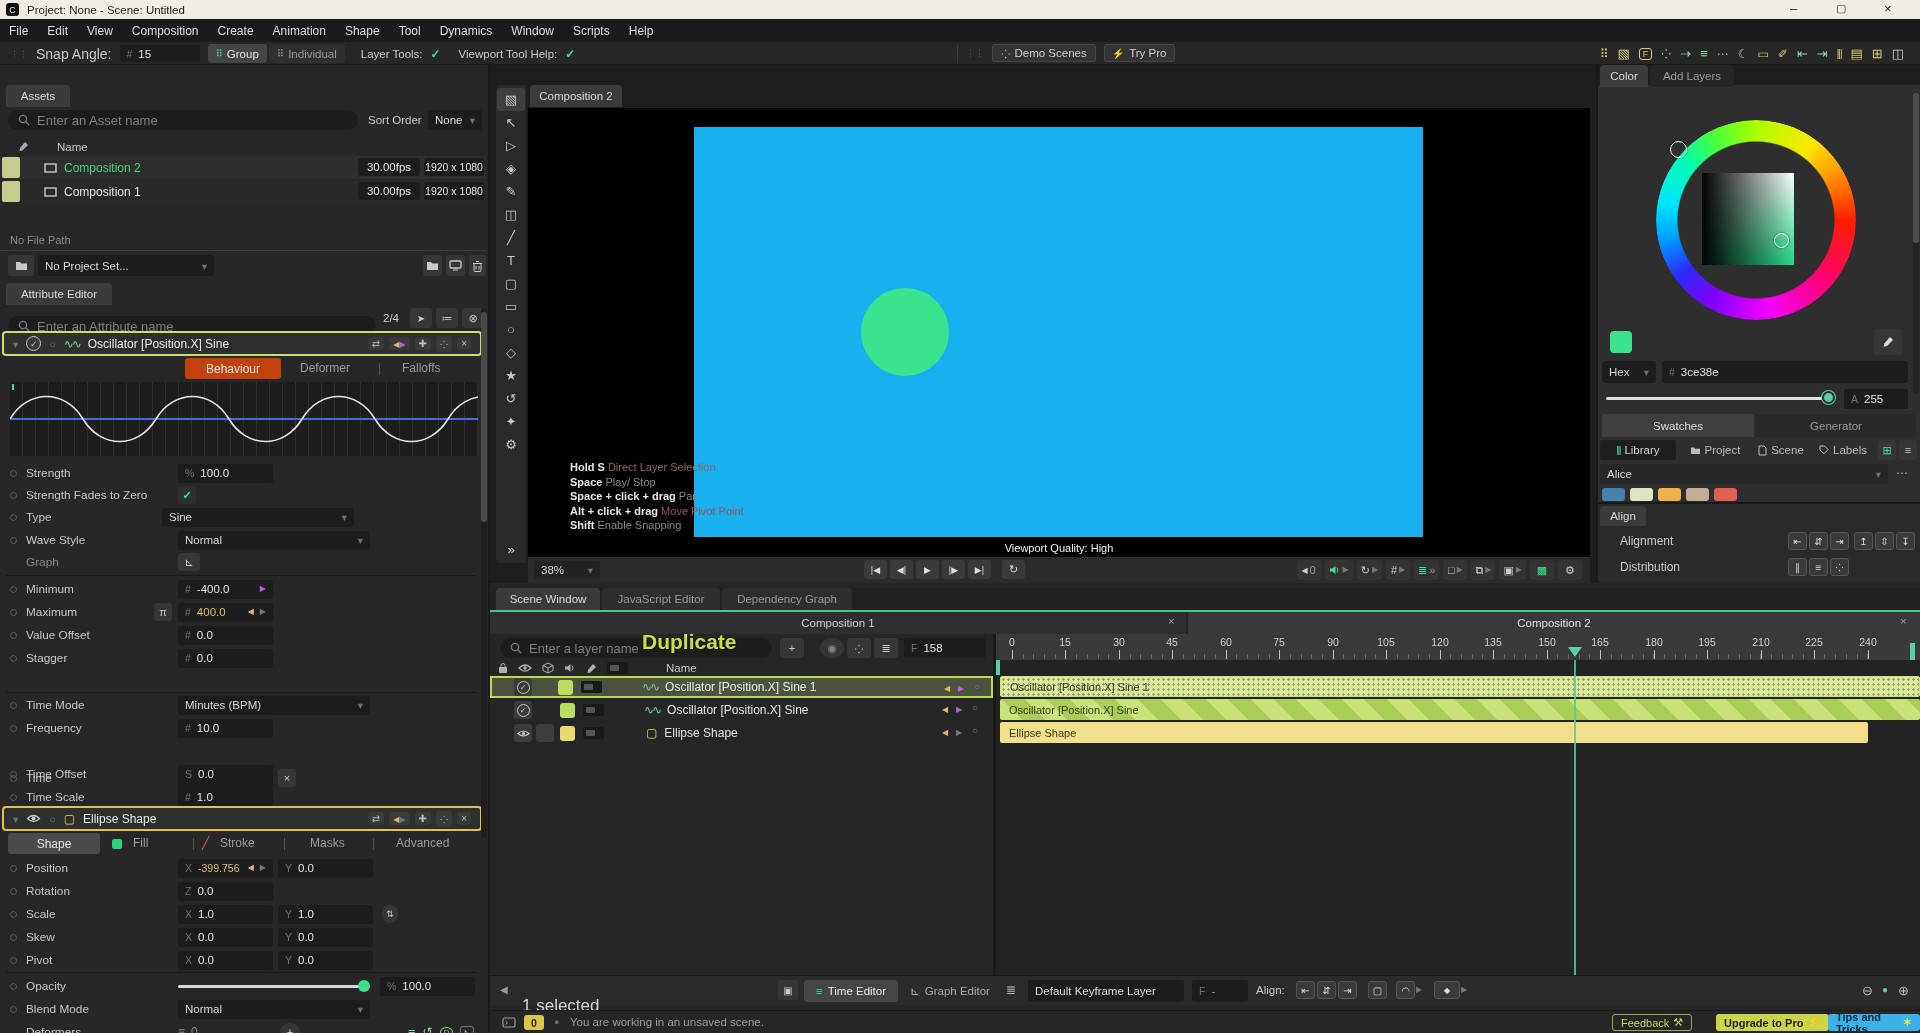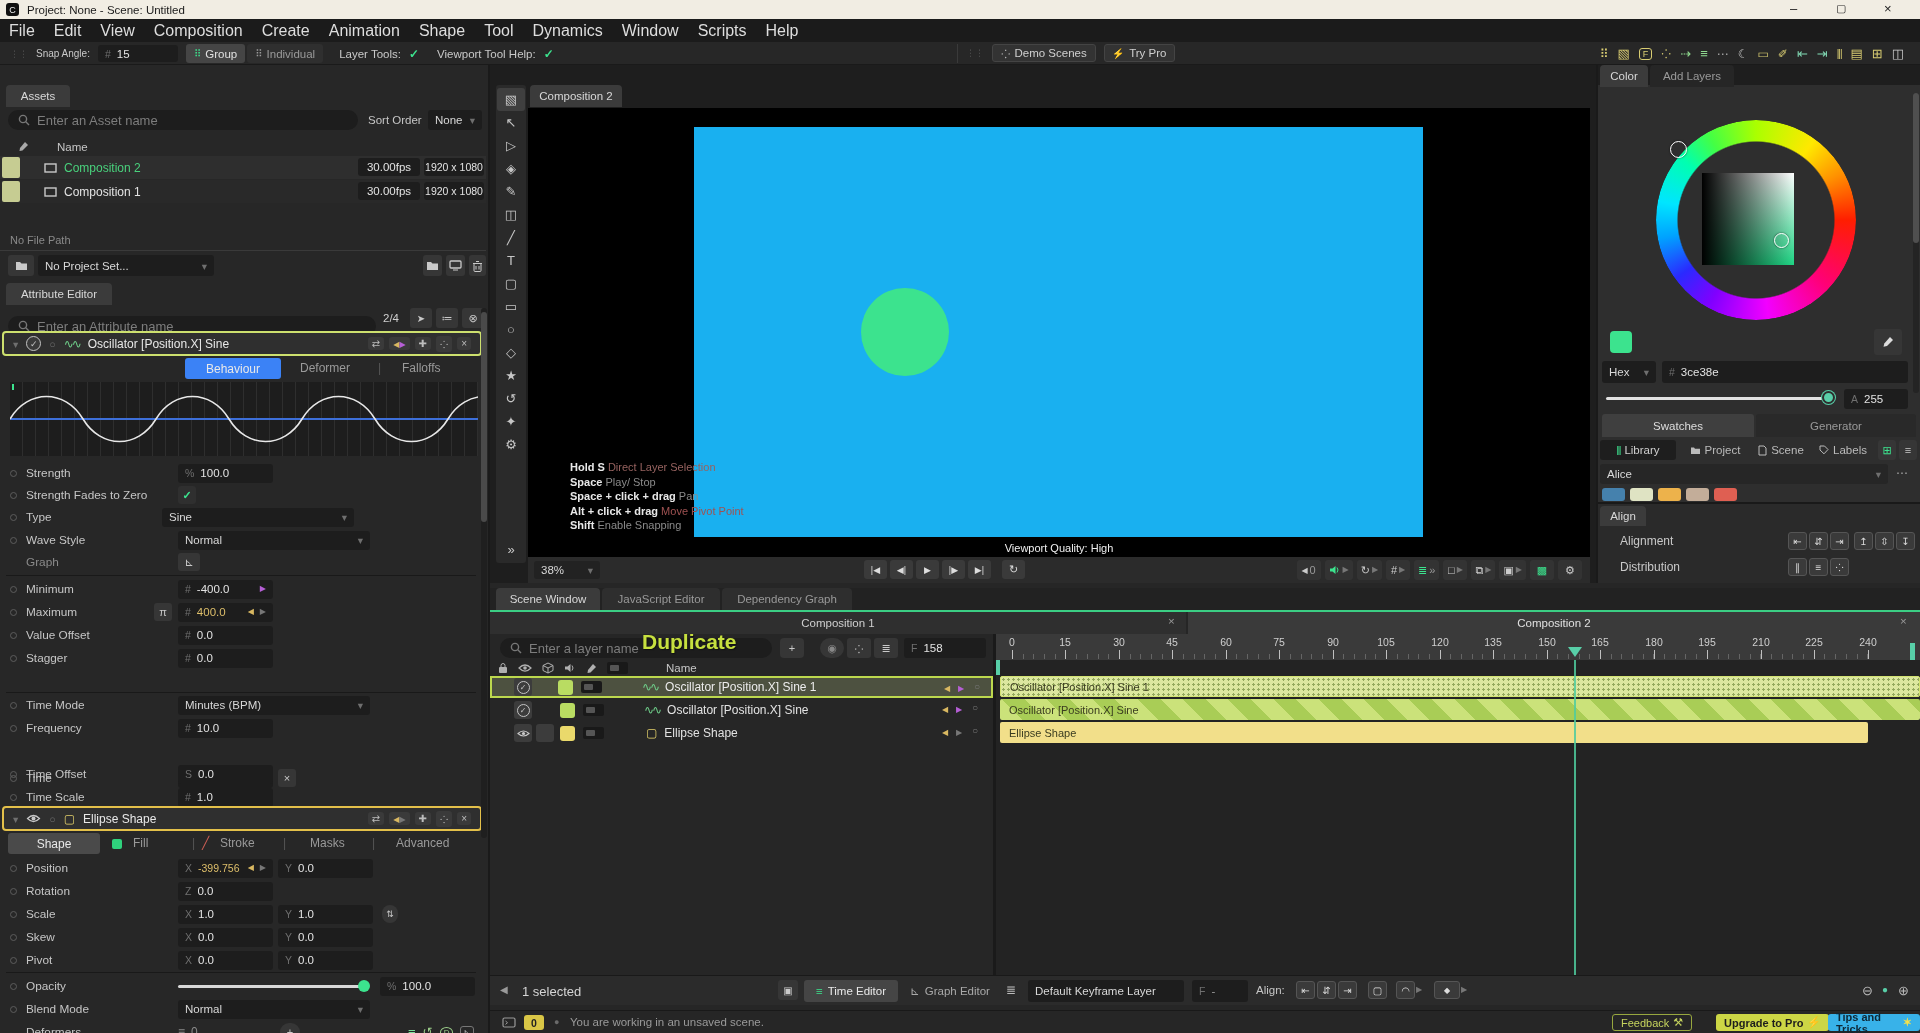--- a/index.html
+++ b/index.html
@@ -52,21 +52,21 @@
   .wheel{width:200px;height:200px;border-radius:50%;
       background:conic-gradient(from 0deg,#aaff00,#ffe800 10%,#ff9100 17%,#ff1e00 25%,#ff0077 37%,
       #f200ff 48%,#8000ff 58%,#2a2aff 65%,#00a2ff 72%,#00e5ff 78%,#00ffb0 86%,#44ff44 92%,#aaff00);
       -webkit-mask:radial-gradient(circle,transparent 55%,#000 56%);
       mask:radial-gradient(circle,transparent 55%,#000 56%)}
   .svsq{width:92px;height:92px;background:linear-gradient(to right,#000,rgba(0,0,0,0)),
         linear-gradient(to bottom,#fff,#1fd584)}
   .selr{border:1.6px solid #fff;border-radius:50%;position:absolute;box-shadow:0 0 2px rgba(0,0,0,.7)}
   .abtn{background:#3a3a3a;border:1px solid #555;border-radius:3px;width:19px;height:18px;display:flex;
         align-items:center;justify-content:center;font-size:10px;color:#ddd}
-  .menu-item{color:#dedede;font-size:16px;white-space:nowrap}
+  .menu-item{color:#dedede;font-size:12px;white-space:nowrap}
   .seg{height:19px;display:flex;align-items:center;gap:4px;padding:0 8px;border-radius:3px;font-size:11.5px}
   svg{display:block;flex:none}
 </style>
 </head>
 <body>
 
 <div class="r flex" style="left:0;top:0;width:1920px;height:19px;background:#f1ede3;color:#1a1a1a;padding-left:6px;gap:8px">
   <span style="width:13px;height:13px;background:#111;border-radius:3px;color:#eee;font-size:9px;display:flex;align-items:center;justify-content:center">C</span>
   <span style="font-size:11.5px">Project: None - Scene: Untitled</span>
   <span class="r" style="left:1790px;top:1px;color:#222;font-size:13px">–</span>
@@ -85,21 +85,21 @@
   <span class="menu-item">Tool</span>
   <span class="menu-item">Dynamics</span>
   <span class="menu-item">Window</span>
   <span class="menu-item">Scripts</span>
   <span class="menu-item">Help</span>
 </div>
 
 <div class="r" style="left:0;top:42px;width:1920px;height:23px;background:#272727;border-bottom:1px solid #1a1a1a">
   <div class="flex" style="height:23px;gap:8px;padding-left:10px">
     <span style="color:#555;font-size:9px">⋮⋮</span>
-    <span style="color:#c9c9c9;font-size:10px">Snap Angle:</span>
+    <span style="color:#c9c9c9;font-size:14px">Snap Angle:</span>
     <span class="fld" style="width:80px;height:17px">
       <span class="pfx">#</span>
       <span>15</span>
       </span>
     <span class="seg" style="background:#454545;color:#e0e0e0">
       <span style="color:#3ce38e;font-size:10px">⠿</span>
       <span>Group</span>
       </span>
     <span class="seg" style="background:#2f2f2f;color:#9a9a9a;margin-left:-6px">
       <span style="color:#9a9a9a;font-size:10px">⠿</span>
@@ -252,21 +252,21 @@
     <span>Oscillator [Position.X] Sine</span>
     <span class="hico">
       <span>⇄</span>
       <span><i class="kf kfo" style="font-style:normal">◀</i><i class="kf kfp" style="font-style:normal">▶</i></span>
       <span>✚</span>
       <span>⁘</span>
       <span>×</span>
       </span>
     </div>
   <div class="r" style="left:0;top:293px;width:486px;height:22px">
-    <span class="r flex" style="left:185px;top:0;width:96px;height:21px;background:#3b82f6;border-radius:3px;justify-content:center;color:#e8e8e8">
+    <span class="r flex" style="left:185px;top:0;width:96px;height:21px;background:#c2410c;border-radius:3px;justify-content:center;color:#e8e8e8">
         <span>Behaviour</span>
       </span>
     <span class="r" style="left:300px;top:3px;color:#9a9a9a"><span>Deformer</span></span>
     <span class="r" style="left:378px;top:3px;color:#555">|</span>
     <span class="r" style="left:402px;top:3px;color:#9a9a9a"><span>Falloffs</span></span>
     </div>
 
   <div class="r" style="left:10px;top:317px;width:468px;height:74px;background:#1d1d1d;
               background-image:repeating-linear-gradient(90deg,transparent 0 12px,#2e2e2e 12px 13px);overflow:hidden">
     <div class="r" style="left:0;top:36px;width:468px;height:1.5px;background:#3d6fd9"></div>
@@ -894,21 +894,21 @@
     <span>Oscillator [Position.X] Sine</span>
     </div>
   <div class="bar" style="left:510px;top:139px;width:868px;background:#f2df8a">
     <span>Ellipse Shape</span>
     </div>
   <div class="r" style="left:1084px;top:77px;width:2px;height:315px;background:#4fcb9e;opacity:.85"></div>
   <div class="r" style="left:1078px;top:64px;width:0;height:0;border-left:7px solid transparent;border-right:7px solid transparent;border-top:10px solid #58cfa8"></div>
 
   <div class="r" style="left:0;top:392px;width:1430px;height:30px;background:#2b2b2b;border-top:1px solid #191919">
     <span class="r" style="left:10px;top:8px;color:#999;font-size:10px">◀</span>
-    <span class="r" style="left:32px;top:8px;font-size:13px;color:#d5d5d5">1 selected</span>
+    <span class="r" style="left:32px;top:20px;font-size:17px;color:#d5d5d5">1 selected</span>
     <span class="ibtn r" style="left:288px;top:4px;width:20px;height:20px">
         <span style="font-size:10px">▣</span>
       </span>
     <div class="r flex" style="left:314px;top:4px;width:94px;height:22px;background:#454545;border-radius:3px;justify-content:center;gap:5px;font-size:11.5px;color:#e8e8e8">
       <span style="color:#3ce38e">≡</span>
         <span>Time Editor</span>
       </div>
     <div class="r flex" style="left:412px;top:4px;width:96px;height:22px;justify-content:center;gap:5px;font-size:11.5px;color:#a9a9a9">
       <span>⊾</span>
         <span>Graph Editor</span>

